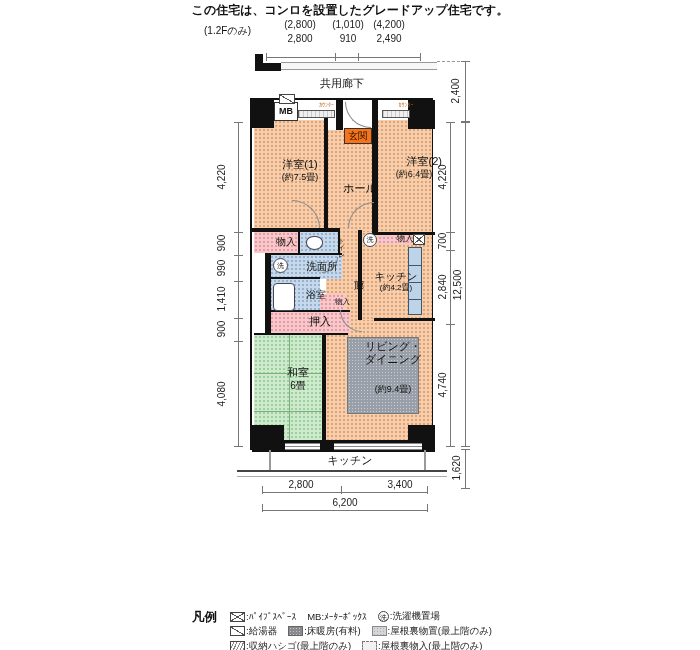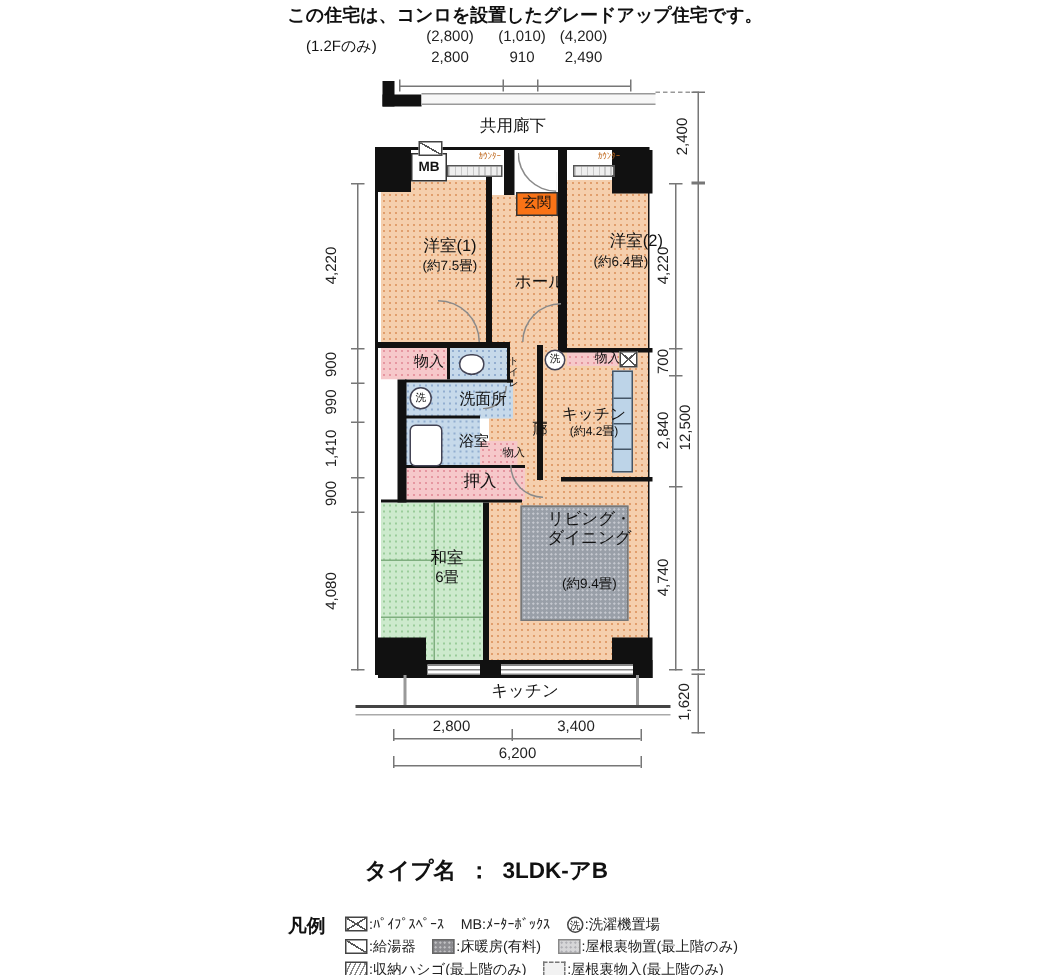--- a/index.html
+++ b/index.html
@@ -165,21 +165,21 @@
   <div class="abs" style="left:424px;top:450px;width:2px;height:21px;background:#999;"></div>
   <div class="abs ctr" style="left:300px;top:453px;width:100px;font-size:11px;">キッチン</div>
   <div class="abs" style="left:237px;top:470px;width:210px;height:2px;background:#444;"></div>
   <div class="abs" style="left:237px;top:476px;width:210px;height:1px;background:#aaa;"></div>
 
   <div class="dl" style="left:262px;top:492px;width:165px;height:1px;"></div>
   <div class="tk" style="left:262px;top:486px;"></div>
   <div class="tk" style="left:341px;top:486px;"></div>
   <div class="tk" style="left:427px;top:486px;"></div>
   <div class="abs ctr dim" style="left:266px;top:479px;width:70px;">2,800</div>
-  <div class="abs ctr dim" style="left:349px;top:479px;width:70px;">3,400</div>
+  <div class="abs ctr dim" style="left:365px;top:479px;width:70px;">3,400</div>
   <div class="dl" style="left:262px;top:510px;width:165px;height:1px;"></div>
   <div class="tk" style="left:262px;top:504px;"></div>
   <div class="tk" style="left:427px;top:504px;"></div>
   <div class="abs ctr dim" style="left:310px;top:497px;width:70px;">6,200</div>
 
   <div class="dl" style="left:238px;top:122px;width:1px;height:325px;"></div>
   <div class="tkh" style="left:234px;top:122px;"></div>
   <div class="tkh" style="left:234px;top:232px;"></div>
   <div class="tkh" style="left:234px;top:255px;"></div>
   <div class="tkh" style="left:234px;top:281px;"></div>
@@ -205,23 +205,20 @@
   <div class="vdim" style="left:423px;top:379px;">4,740</div>
   <div class="dl" style="left:465px;top:122px;width:1px;height:325px;"></div>
   <div class="tkh" style="left:461px;top:122px;"></div>
   <div class="tkh" style="left:461px;top:446px;"></div>
   <div class="vdim" style="left:438px;top:279px;">12,500</div>
   <div class="dl" style="left:465px;top:449px;width:1px;height:40px;"></div>
   <div class="tkh" style="left:461px;top:449px;"></div>
   <div class="tkh" style="left:461px;top:488px;"></div>
   <div class="vdim" style="left:437px;top:462px;">1,620</div>
 
-  <div class="abs" style="left:243px;top:571px;font-size:15px;font-weight:bold;white-space:nowrap;">
-    <span>タイプ名</span><span style="padding:0 8px;">：</span><span>3LDK-アB</span>
-  </div>
 
   <div class="abs" style="left:192px;top:609px;font-size:12.5px;font-weight:bold;">凡例</div>
   <div class="legrow" style="left:230px;top:610px;">
     <span><span class="ic i-pipe"></span><span>:ﾊﾟｲﾌﾟｽﾍﾟｰｽ</span></span>
     <span><span>MB:ﾒｰﾀｰﾎﾞｯｸｽ</span></span>
     <span><span class="i-washer">洗</span><span>:洗濯機置場</span></span>
   </div>
   <div class="legrow" style="left:230px;top:625px;">
     <span><span class="ic i-heater"></span><span>:給湯器</span></span>
     <span><span class="ic i-dark"></span><span>:床暖房(有料)</span></span>

